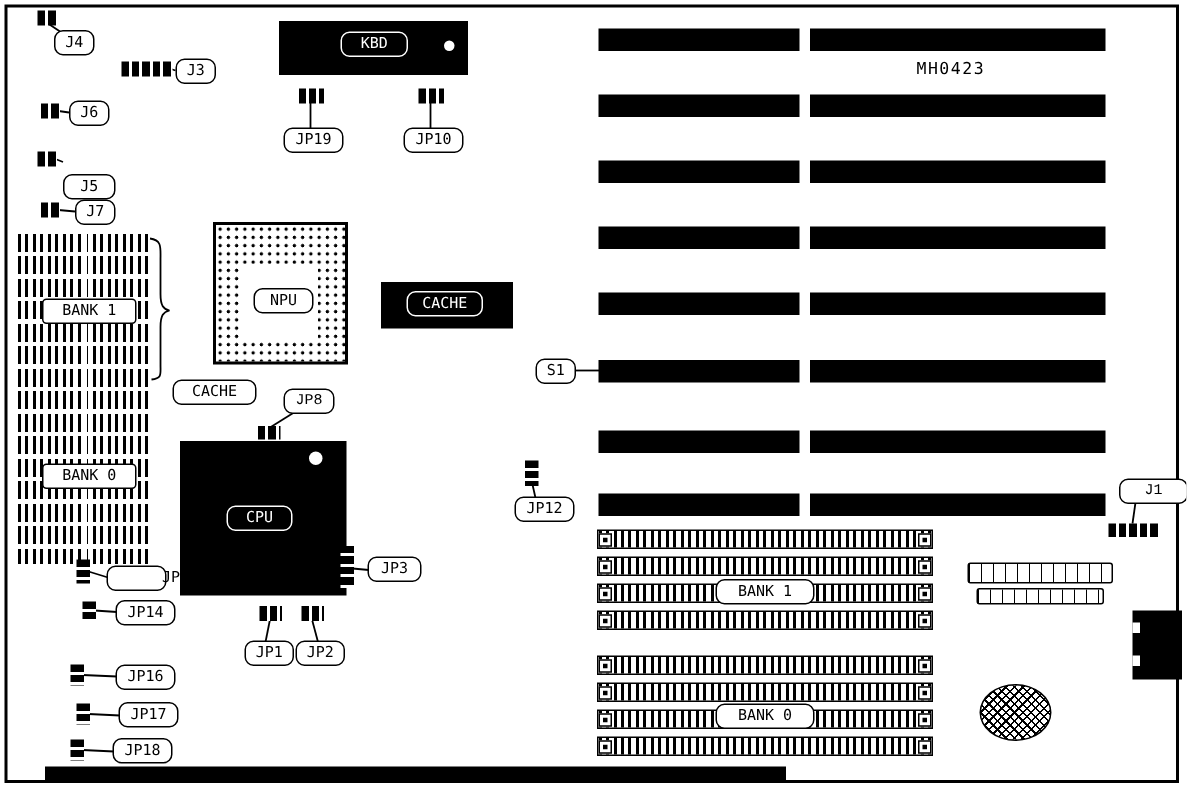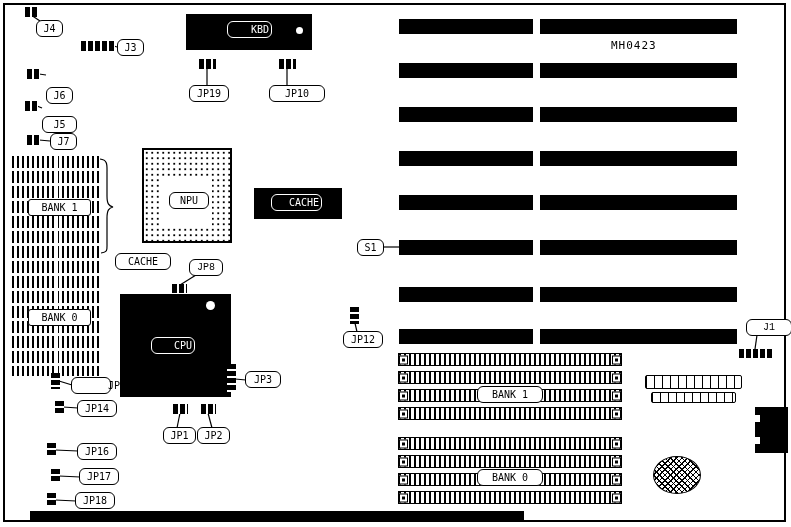--- a/index.html
+++ b/index.html
@@ -5,21 +5,21 @@
   html,body{margin:0;padding:0;background:#fff;}
   #canvas{position:relative;width:791px;height:527px;background:#fff;overflow:hidden;
           font-family:"DejaVu Sans Mono",monospace;color:#000;}
   .frame{position:absolute;left:3px;top:3px;width:783px;height:519px;border:2px solid #000;box-sizing:border-box;z-index:1;}
   svg.leaders{position:absolute;left:0;top:0;z-index:2;pointer-events:none;}
   .chip{position:absolute;background:#000;z-index:3;}
   .slot{position:absolute;height:15px;background:#000;z-index:3;}
   .lbl{position:absolute;box-sizing:border-box;border:1px solid #000;border-radius:6px;background:#fff;
        font-size:10px;line-height:13px;text-align:center;padding:1px 2px;white-space:nowrap;z-index:6;}
   .chiplbl{position:absolute;box-sizing:border-box;border:1px solid #fff;border-radius:6px;color:#fff;
-       font-size:10px;line-height:13px;text-align:right;padding:1px 2px;white-space:nowrap;z-index:6;}
+       font-size:10px;line-height:13px;text-align:center;padding:1px 2px;white-space:nowrap;z-index:6;}
   .pins-h{position:absolute;z-index:3;background:repeating-linear-gradient(90deg,#000 0px,#000 5px,#fff 5px,#fff 7px);}
   .pins-v{position:absolute;z-index:3;background:repeating-linear-gradient(180deg,#000 0px,#000 5px,#fff 5px,#fff 7px);}
   .memstack{position:absolute;left:12px;top:156px;width:87px;height:220px;z-index:3;
        background-image:
          linear-gradient(90deg, rgba(0,0,0,0) 0px, rgba(0,0,0,0) 42px, #fff 42px, #fff 46px, rgba(0,0,0,0) 46px, rgba(0,0,0,0) 87px),
          repeating-linear-gradient(180deg, rgba(0,0,0,0) 0px, rgba(0,0,0,0) 12px, #fff 12px, #fff 15px),
          repeating-linear-gradient(90deg, #000 0px, #000 2px, #fff 2px, #fff 5px);}
   .simm{position:absolute;left:398px;width:224px;height:13px;box-sizing:border-box;border:1px solid #000;z-index:3;
        background:repeating-linear-gradient(90deg,#000 0px,#000 2px,#fff 2px,#fff 5px);}
   .simm::before,.simm::after{content:"";position:absolute;top:50%;transform:translateY(-50%);
@@ -78,30 +78,30 @@
 
   <div class="chip" style="left:186px;top:14px;width:126px;height:36px;"></div>
   <div class="chiplbl" style="left:227px;top:21px;width:45px;">KBD</div>
   <div class="dot" style="left:296px;top:27px;width:7px;height:7px;"></div>
 
   <div class="pins-h" style="left:25px;top:7px;width:13px;height:10px;"></div>
   <div class="lbl" style="left:36px;top:20px;width:27px;">J4</div>
   <div class="pins-h" style="left:81px;top:41px;width:34px;height:10px;"></div>
   <div class="lbl" style="left:117px;top:39px;width:27px;">J3</div>
   <div class="pins-h" style="left:27px;top:69px;width:13px;height:10px;"></div>
-  <div class="lbl" style="left:46px;top:67px;width:27px;margin-top:20px;">J6</div>
+  <div class="lbl" style="left:46px;top:67px;width:27px;">J6</div>
   <div class="pins-h" style="left:25px;top:101px;width:13px;height:10px;"></div>
   <div class="lbl" style="left:42px;top:116px;width:35px;">J5</div>
   <div class="pins-h" style="left:27px;top:135px;width:13px;height:10px;"></div>
   <div class="lbl" style="left:50px;top:133px;width:27px;">J7</div>
 
   <div class="pins-h" style="left:199px;top:59px;width:17px;height:10px;"></div>
   <div class="lbl" style="left:189px;top:85px;width:40px;text-align:center;">JP19</div>
   <div class="pins-h" style="left:279px;top:59px;width:17px;height:10px;"></div>
-  <div class="lbl" style="left:269px;top:85px;width:56px;">JP10</div>
+  <div class="lbl" style="left:269px;top:85px;width:40px;">JP10</div>
 
   <div class="memstack"></div>
   <div class="lbl" style="left:28px;top:199px;width:63px;border-radius:3px;">BANK 1</div>
   <div class="lbl" style="left:28px;top:309px;width:63px;border-radius:3px;">BANK 0</div>
   <div class="lbl" style="left:115px;top:253px;width:56px;">CACHE</div>
 
   <div class="npu-socket"></div>
   <div class="npu-center"></div>
   <div class="dot" style="left:202px;top:180px;width:10px;height:10px;"></div>
   <div class="lbl" style="left:169px;top:192px;width:40px;">NPU</div>

